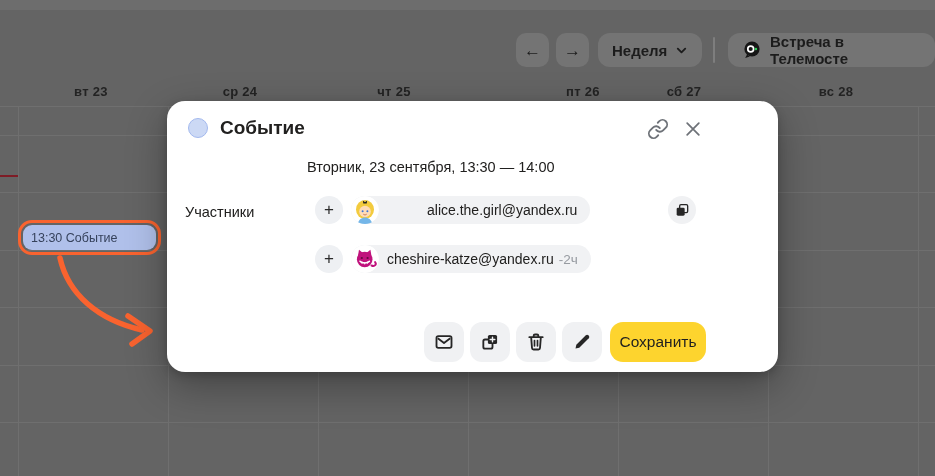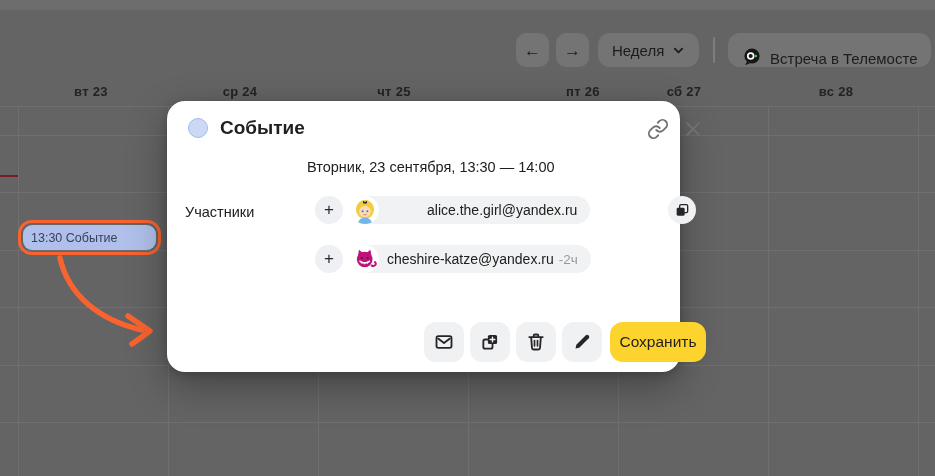--- a/index.html
+++ b/index.html
@@ -4,42 +4,42 @@
 <style>
   html,body{margin:0;padding:0;background:#646464;}
   #screen{position:relative;width:935px;height:476px;overflow:hidden;
     font-family:"Liberation Sans","DejaVu Sans",sans-serif;background:#646464;}
   .topstrip{position:absolute;left:0;top:0;width:100%;height:10px;background:#6d6d6d;}
 
   
   .tbtn{position:absolute;top:33px;height:34px;background:#747474;border-radius:10px;
     display:flex;align-items:center;justify-content:center;color:#1c1c1c;cursor:pointer;box-sizing:border-box;}
   .tbtn .glyph{font-size:17px;line-height:1;}
-  .pill{border-radius:12px;font-size:15px;font-weight:400;gap:8px;padding:0 14px;}
+  .pill{border-radius:12px;font-size:15px;font-weight:700;gap:8px;padding:0 14px;}
   .tdivider{position:absolute;top:37px;width:2px;height:26px;background:#7e7e7e;border-radius:1px;}
 
   
   .dayhdr{position:absolute;top:84px;transform:translateX(-50%);font-size:13px;font-weight:600;
     color:#232323;letter-spacing:.3px;white-space:nowrap;}
 
   
   .vline{position:absolute;top:106px;bottom:0;width:1px;background:#6f6f6f;}
   .hline{position:absolute;left:0;right:0;height:1px;background:#6f6f6f;}
   .nowline{position:absolute;left:0;top:175px;width:18px;height:2px;background:#7e1c26;}
 
   
   .event-chip{position:absolute;left:23px;top:225px;width:133px;height:25px;background:#b0c0ea;
     border-radius:9px;display:flex;align-items:center;padding-left:8px;box-sizing:border-box;
     font-size:12.5px;color:#36425c;cursor:pointer;}
   .focus-ring{position:absolute;left:18px;top:220px;width:143px;height:35px;border:3.5px solid #f9632f;
     border-radius:14px;box-sizing:border-box;pointer-events:none;}
   .arrow-annot{position:absolute;left:0;top:0;pointer-events:none;}
 
   
-  .modal{position:absolute;left:167px;top:101px;width:513px;height:271px;background:#ffffff;
+  .modal{position:absolute;left:167px;top:101px;width:611px;height:271px;background:#ffffff;
     border-radius:18px;box-shadow:0 14px 40px rgba(0,0,0,.32),0 3px 10px rgba(0,0,0,.18);}
   .ev-circle{position:absolute;left:21px;top:17px;width:20px;height:20px;border-radius:50%;
     background:#ccd9f5;border:1.5px solid #a3b9ee;box-sizing:border-box;}
   .modal-title{position:absolute;left:53px;top:16px;font-size:19px;font-weight:700;color:#21201f;}
   .icon-btn{position:absolute;width:26px;height:26px;display:flex;align-items:center;justify-content:center;
     color:#6e7278;cursor:pointer;}
   .row-label{position:absolute;left:18px;font-size:14.5px;color:#21201f;line-height:20px;}
   .row-value{position:absolute;left:140px;font-size:14.5px;color:#21201f;}
   .plus-btn{position:absolute;left:148px;width:28px;height:28px;border-radius:50%;background:#eef0f3;
     display:flex;align-items:center;justify-content:center;font-size:17px;color:#2a2a2a;cursor:pointer;}
@@ -68,21 +68,21 @@
   </div>
   <div class="tbtn pill" style="left:598px;">
     <span>Неделя</span>
     <span style="display:flex;">
       <svg width="13" height="13" viewBox="0 0 14 14">
           <path d="M3 5l4 4 4-4" stroke="currentColor" stroke-width="2" fill="none" stroke-linecap="round" stroke-linejoin="round"></path>
         </svg>
     </span>
   </div>
   <div class="tdivider" style="left:713px;"></div>
-  <div class="tbtn pill" style="left:728px;align-items:flex-end;">
+  <div class="tbtn pill" style="left:728px;">
     <span style="display:flex;">
       <svg width="20" height="20" viewBox="0 0 20 20">
         <circle cx="10" cy="9" r="7.6" fill="#161616"></circle>
         <path d="M5 14.5L3.2 18l4.6-1.6z" fill="#161616"></path>
         <circle cx="8.7" cy="9" r="2.9" fill="none" stroke="#ffffff" stroke-width="1.7"></circle>
         <circle cx="13.9" cy="9" r="1.3" fill="#2fd058"></circle>
       </svg>
     </span>
     <span>Встреча в Телемосте</span>
   </div>

